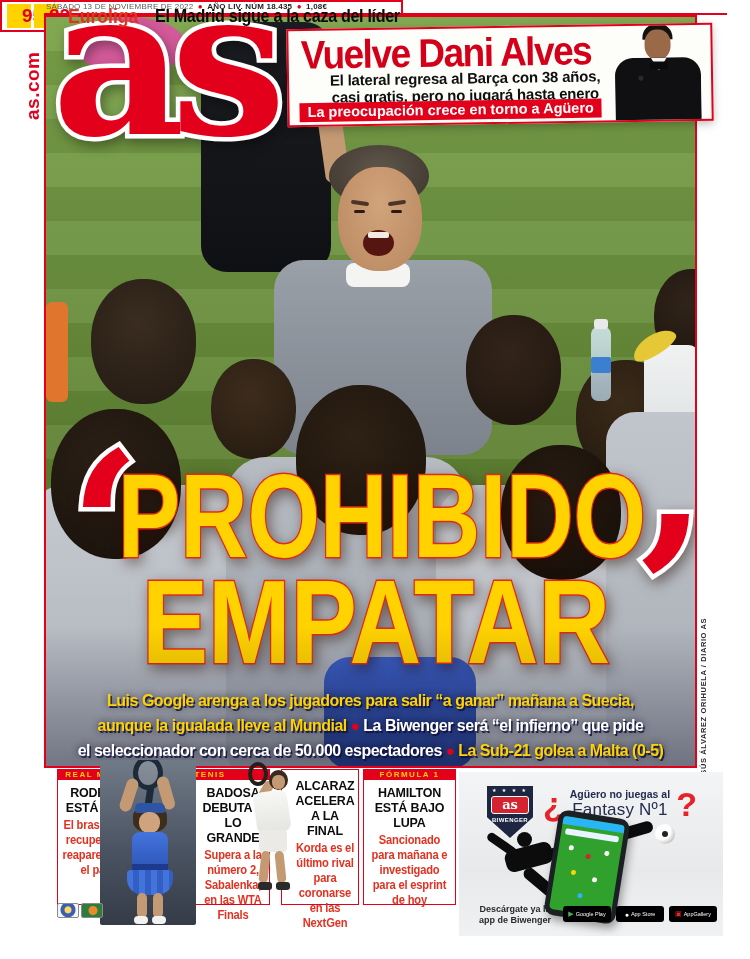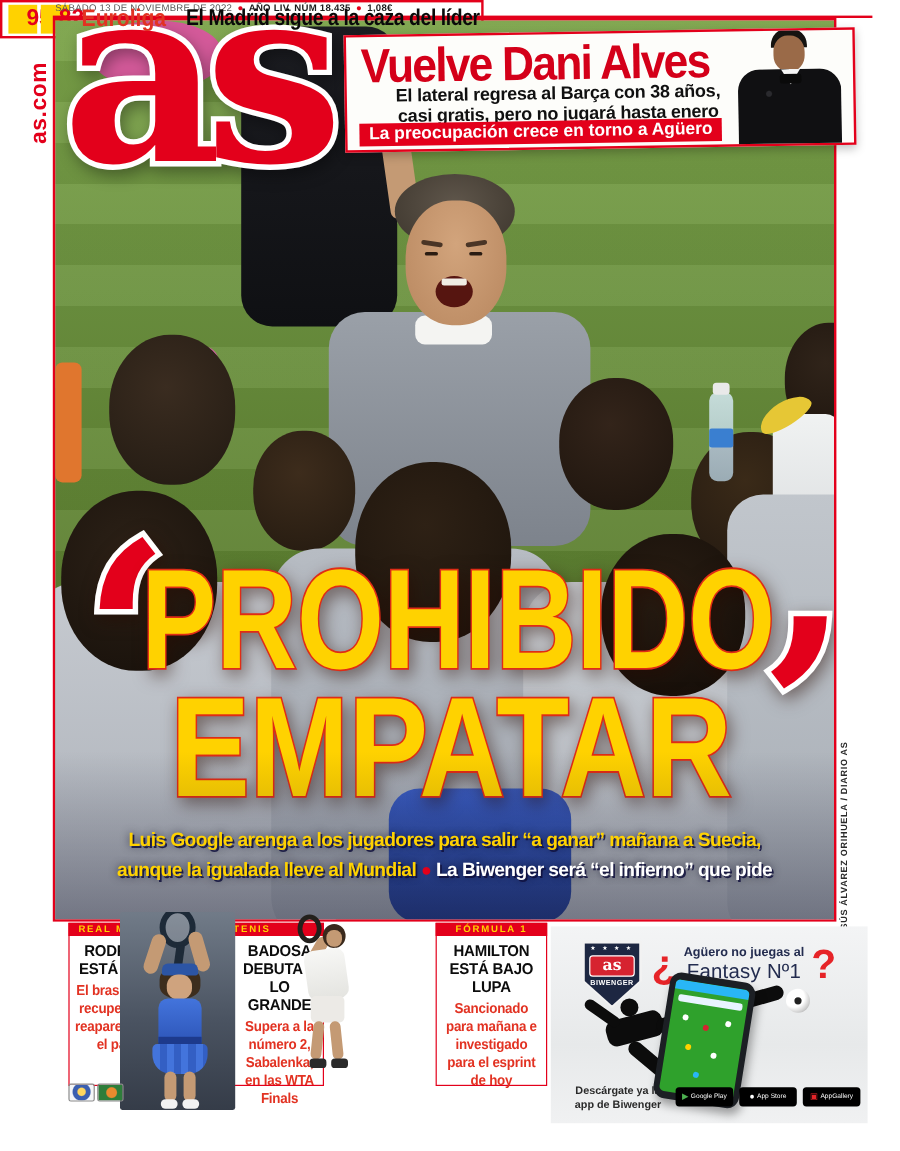--- a/index.html
+++ b/index.html
@@ -198,38 +198,49 @@
     </div>
   </div>
 
   <div class="abs deck">
     <div><span class="dy">Luis Google arenga a los jugadores para salir “a ganar” mañana a Suecia,</span></div>
     <div>
       <span class="dy">aunque la igualada lleve al Mundial</span>
       <span class="bullet">●</span>
       <span class="dw">La Biwenger será “el infierno” que pide</span>
     </div>
+    <div>
+      <span class="dw">el seleccionador con cerca de 50.000 espectadores</span>
+      <span class="bullet">●</span>
+      <span class="dy">La Sub-21 golea a Malta (0-5)</span>
+    </div>
   </div>
 
   <div class="abs credit">JESÚS ÁLVAREZ ORIHUELA / DIARIO AS</div>
 
   <div class="box" style="left:57px;top:769px;width:89px;height:136px;">
     <div class="kicker">REAL MADRID</div>
     <div class="brief-headline">RODRYGO ESTÁ LISTO</div>
     <div class="brief-body">El brasileño se recupera para reaparecer tras el parón</div>
   </div>
 
   <div class="box" style="left:150px;top:769px;width:120px;height:136px;">
     <div class="kicker">TENIS</div>
     <div style="padding-left:46px;">
       <div class="brief-headline">BADOSA DEBUTA A LO GRANDE</div>
       <div class="brief-body">Supera a la número 2, Sabalenka, en las WTA Finals</div>
     </div>
   </div>
 
+  <div class="box" style="left:281px;top:769px;width:78px;height:136px;border-top-color:#e3001b;">
+    <div style="padding-left:10px;">
+      <div class="brief-headline" style="margin-top:8px;">ALCARAZ ACELERA A LA FINAL</div>
+      <div class="brief-body">Korda es el último rival para coronarse en las NextGen</div>
+    </div>
+  </div>
 
   <div class="box" style="left:363px;top:769px;width:93px;height:136px;">
     <div class="kicker">FÓRMULA 1</div>
     <div class="brief-headline">HAMILTON ESTÁ BAJO LUPA</div>
     <div class="brief-body">Sancionado para mañana e investigado para el esprint de hoy</div>
   </div>
 
   <div class="abs" style="left:100px;top:760px;width:96px;height:165px;background:linear-gradient(180deg,#717b88 0%,#4a5361 55%,#353c48 100%);z-index:6;border-radius:2px;overflow:hidden;">
     <div class="abs" style="left:33px;top:-4px;width:30px;height:34px;border:5px solid #1d2a38;border-radius:50%;background:rgba(255,255,255,.15);"></div>
     <div class="abs" style="left:46px;top:28px;width:7px;height:16px;background:#1d2a38;transform:rotate(8deg);"></div>

